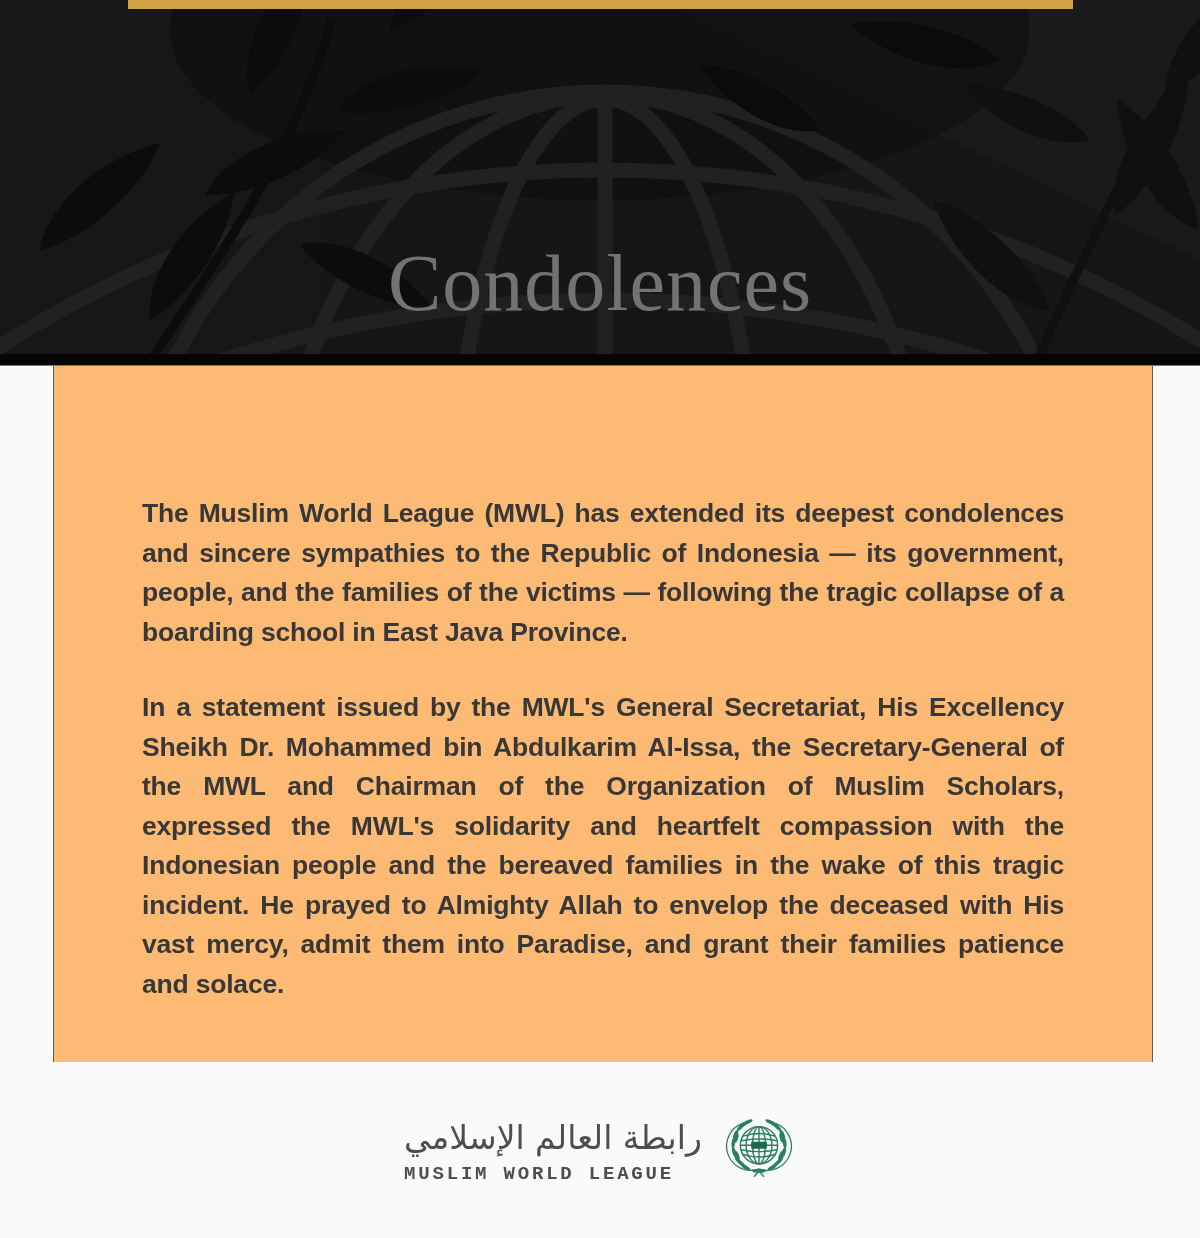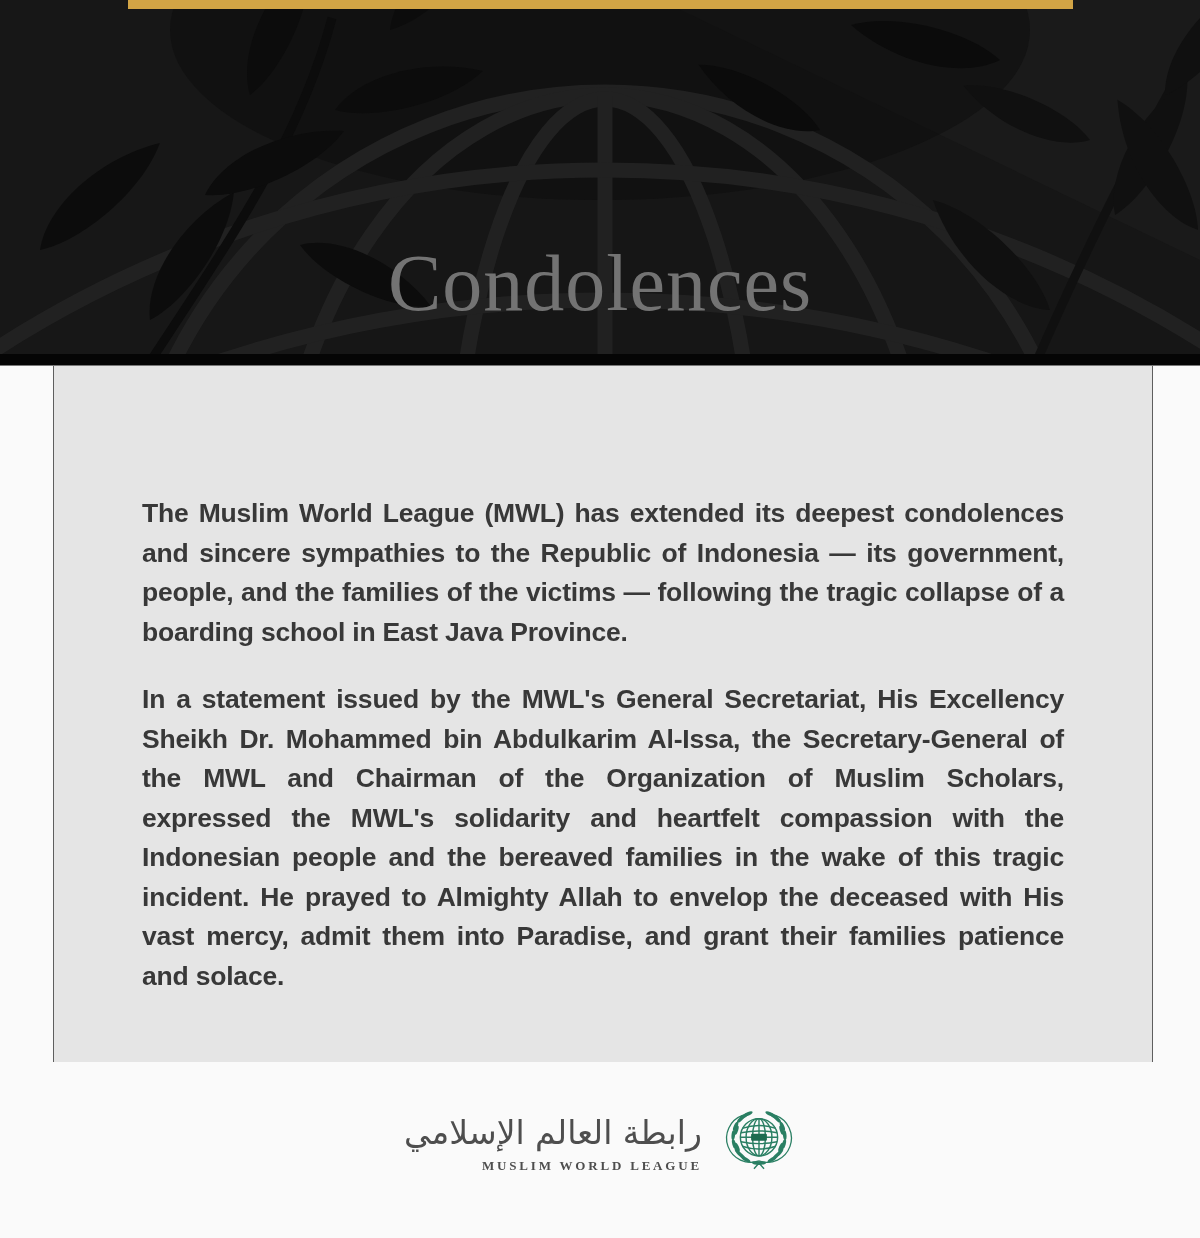--- a/index.html
+++ b/index.html
@@ -39,58 +39,58 @@
     letter-spacing: 1px;
     color: #737373;
     margin: 0;
   }
 
   
   .page-body { width: 1200px; height: 872px; background: #fafafa; }
   .card {
     width: 1100px; height: 696px;
     margin-left: 53px;
-    background: #e5e5e5;
+    background: #fdba74;
     border-left: 1px solid #5e5e5e;
     border-right: 1px solid #5e5e5e;
     padding: 128px 88px 0 88px;
   }
   .card p {
     font-family: "Liberation Sans", sans-serif;
     font-weight: 700;
     font-size: 26.5px;
     line-height: 39.5px;
     letter-spacing: -0.2px;
     color: #383838;
     text-align: justify;
     margin: 0;
   }
-  .card p + p { margin-top: 28px; }
+  .card p + p { margin-top: 36px; }
 
   
   .logo-row {
     margin-top: 108px;
     display: flex;
     justify-content: center;
     align-items: center;
     gap: 14px;
   }
-  .logo-text { text-align: right; }
+  .logo-text { text-align: left; }
   .logo-arabic {
     font-family: "DejaVu Sans", sans-serif;
     font-size: 33px;
     line-height: 1.25;
     color: #4e4e4e;
     direction: rtl;
     white-space: nowrap;
   }
   .logo-english {
-    font-family: Liberation Serif, serif;
+    font-family: Liberation Mono, monospace;
     font-weight: 700;
-    font-size: 13px;
+    font-size: 19px;
     letter-spacing: 2.8px;
     color: #4e4e4e;
     margin-top: 5px;
     white-space: nowrap;
   }
 </style>
 </head>
 <body>
 
 <header class="hero">

